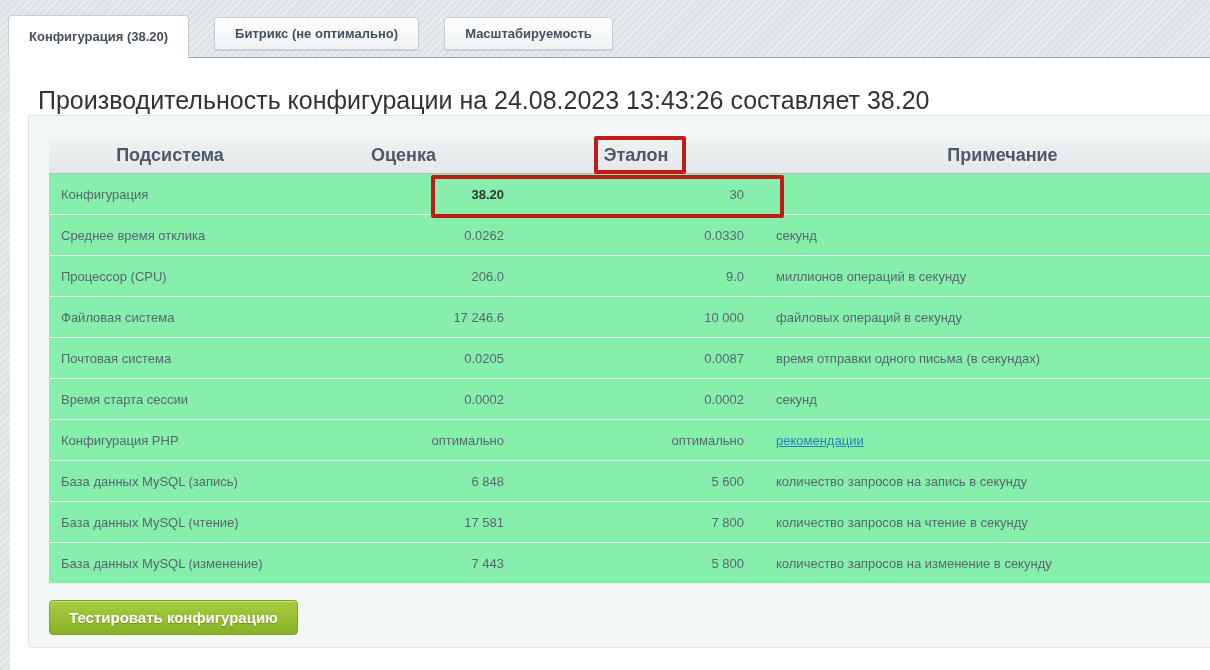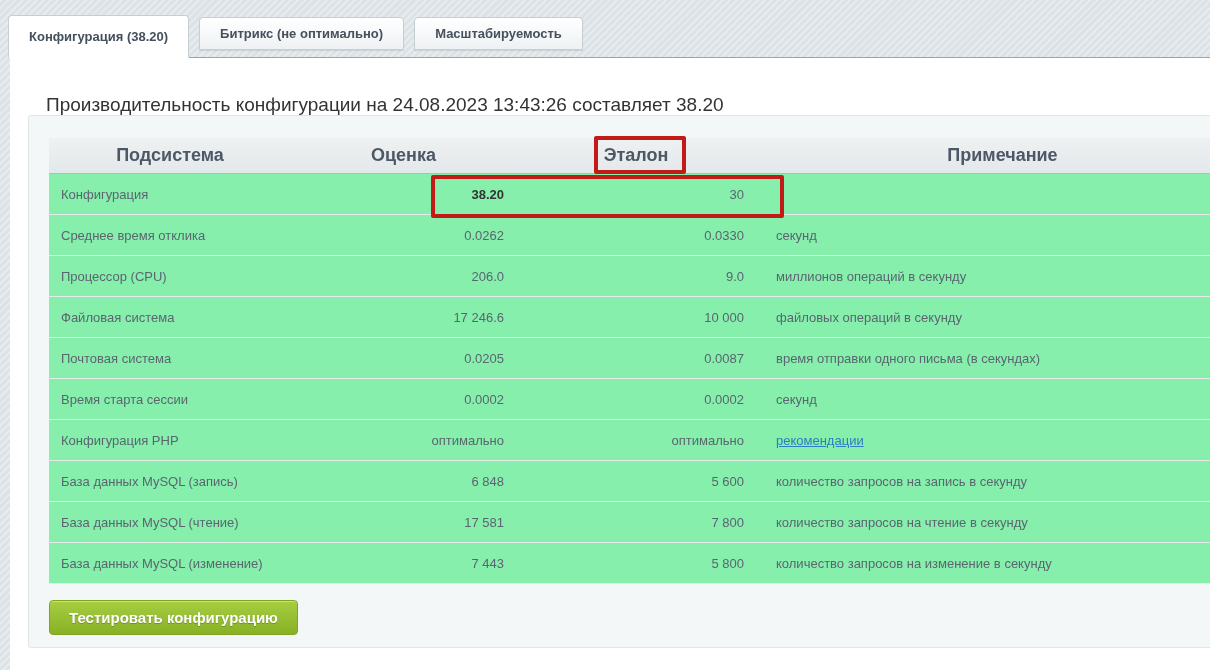--- a/index.html
+++ b/index.html
@@ -16,21 +16,21 @@
       rgba(255,255,255,0.25) 0px, rgba(255,255,255,0.25) 2px,
       rgba(0,0,0,0.015) 2px, rgba(0,0,0,0.015) 5px);
   }
   
   .tabbar {
     position: relative;
     height: 57px;
     display: flex;
     align-items: flex-end;
     padding-left: 8px;
-    gap: 10px;
+    gap: 25px;
     z-index: 3;
   }
   .tab {
     box-sizing: border-box;
     display: flex; align-items: center;
     height: 33px;
     margin-bottom: 7px;
     padding: 0 20px;
     font-size: 13px; font-weight: bold; color: #45505c;
     background: linear-gradient(#ffffff, #eef1f3);
@@ -50,23 +50,23 @@
   }
   
   .content {
     position: relative;
     margin-left: 10px;
     height: 612px;
     background: #ffffff;
     border-top: 1px solid #9da3a6;
   }
   .page-title {
-    margin: 16px;
+    margin: 8px;
     padding: 20px 0 0 20px;
-    font-size: 19px;
+    font-size: 25px;
     font-weight: 400;
     color: #333333;
   }
   
   .panel {
     position: absolute;
     left: 18px; top: 57px;
     width: 1232px; height: 533px;
     box-sizing: border-box;
     background: #f3f7f8;

